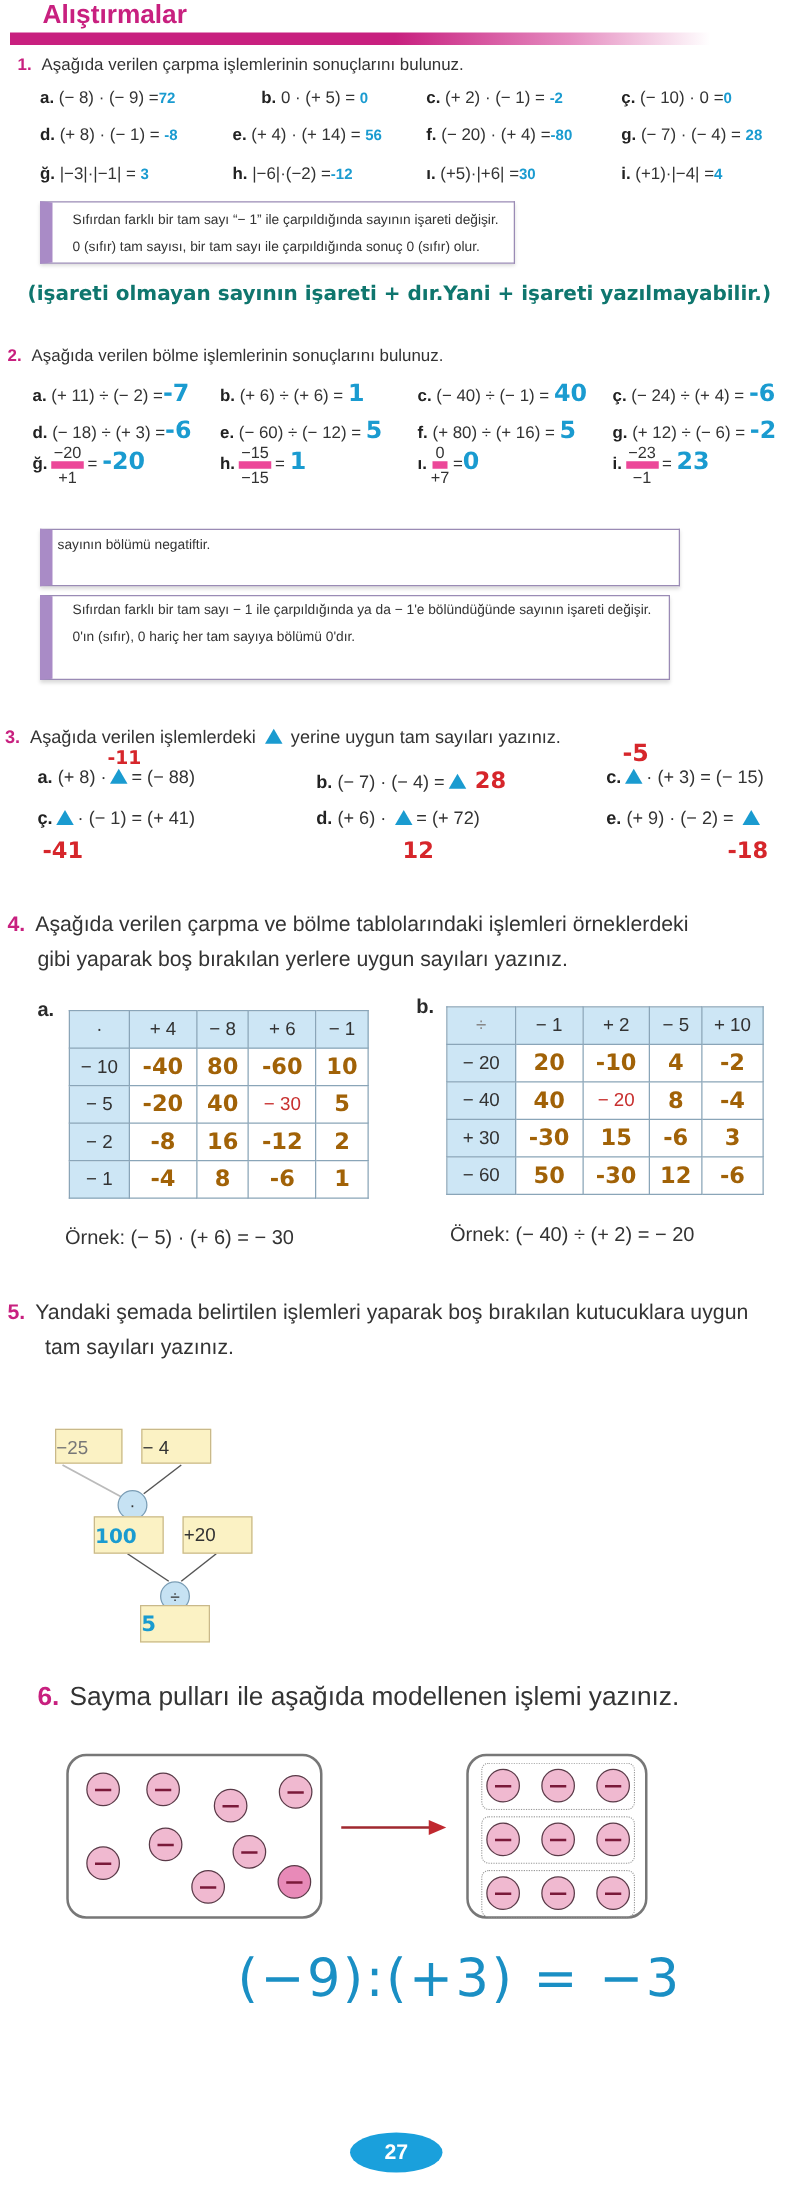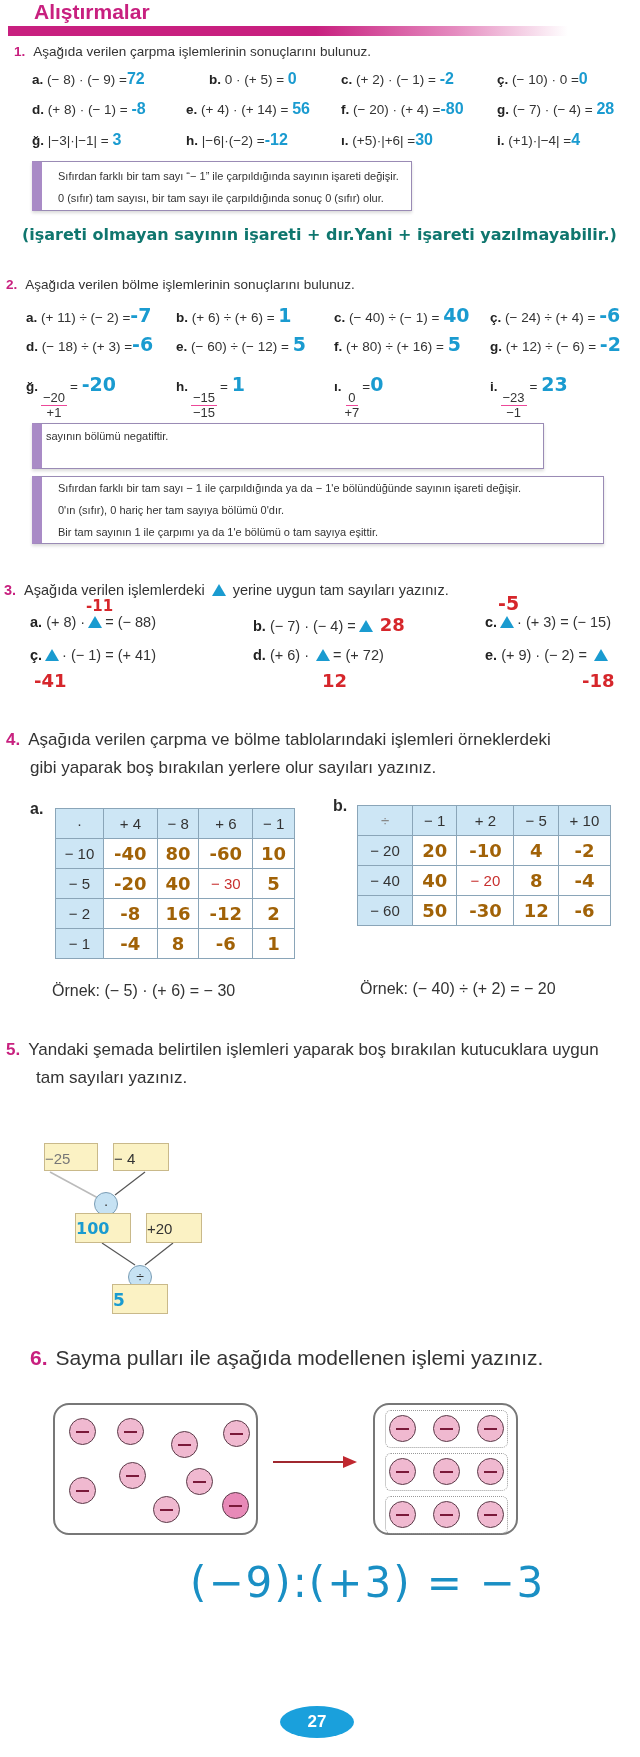--- a/index.html
+++ b/index.html
@@ -6,25 +6,25 @@
   body { width: 640px; height: 1757px; background: #ffffff; font-family: "Liberation Sans", sans-serif; color: #2a2a2a; position: relative; overflow: hidden; }
   .abs { position: absolute; }
   .title { left: 34px; top: 0px; font-size: 21px; font-weight: bold; color: #c8207f; }
   .title-bar { left: 8px; top: 26px; width: 560px; height: 10px; background: linear-gradient(90deg, #c8207f 0%, #c8207f 55%, #e58cc0 80%, rgba(255,255,255,0) 100%); }
   .qnum { font-weight: bold; color: #c8207f; margin-right: 8px; }
   .qtext { font-size: 13.5px; color: #333; }
   .qtext.big { font-size: 17px; }
   .qtext.huge { font-size: 21px; }
   .item { font-size: 13.5px; color: #333; white-space: nowrap; }
   .item b { font-weight: bold; color: #222; }
-  .ans { color: #1a9bd0; font-weight: bold; font-size: 16px; }
+  .ans { color: #1a9bd0; font-weight: bold; font-size: 12px; }
   .ans-hand { color: #1a9bd0; font-family: "DejaVu Sans", sans-serif; font-size: 19px; font-weight: bold; }
   .ans-red { color: #d6262b; font-family: "DejaVu Sans", sans-serif; font-size: 18px; font-weight: bold; }
   .frac { display: inline-flex; flex-direction: column; align-items: center; vertical-align: middle; font-size: 13px; line-height: 14px; margin: 0 3px; }
-  .frac .num { border-bottom: 1px solid #ec4899; padding: 0 2px; margin-top: 36px; }
+  .frac .num { border-bottom: 6px solid #ec4899; padding: 0 2px; }
   .note { background: #fff; border: 1px solid #9a8bb5; border-left: 10px solid #a98bc6; box-shadow: 0 2px 3px rgba(0,0,0,0.15); font-size: 11px; color: #333; }
   .note p { line-height: 22px; padding-left: 16px; }
   .blue-comment { left: 22px; top: 225px; color: #0f766e; font-weight: bold; font-size: 16px; font-family: "DejaVu Sans", sans-serif; }
   .tri { display: inline-block; width: 0; height: 0; border-left: 7px solid transparent; border-right: 7px solid transparent; border-bottom: 12px solid #1a9bd0; vertical-align: -1px; margin: 0 3px; }
   table.grid { border-collapse: collapse; font-size: 15px; }
   table.grid td { border: 1.5px solid #8aa5b8; height: 30px; text-align: center; color: #333; }
   table.grid td.hd { background: #cde6f5; }
   table.grid td.hand { color: #a16207; font-family: "DejaVu Sans", sans-serif; font-weight: bold; font-size: 18px; }
   table.grid td.red { color: #c8302f; }
   .ornek { font-size: 16px; color: #333; }
@@ -99,24 +99,23 @@
     </span>=<span class="ans-hand">0</span></div>
 <div class="abs item" style="left:490px; top:355px;"><b>i.</b><span class="frac">
       <span class="num">−23</span>
       <span>−1</span>
     </span>= <span class="ans-hand">23</span></div>
 
 <div class="abs note" style="left:32px; top:423px; width:512px; height:46px; padding-top:1px;">
   <p style="padding-left:4px;">sayının bölümü negatiftir.</p>
 </div>
 
-<div class="abs note" style="left:32px; top:476px; width:572px; height:68px;">
+<div class="abs note" style="left:32px; top:476px; width:504px; height:68px;">
   <p>Sıfırdan farklı bir tam sayı − 1 ile çarpıldığında ya da − 1'e bölündüğünde sayının işareti değişir.</p>
   <p>0'ın (sıfır), 0 hariç her tam sayıya bölümü 0'dır.</p>
-  <p>Bir tam sayının 1 ile çarpımı ya da 1'e bölümü o tam sayıya eşittir.</p>
 </div>
 
 <div class="abs qtext" style="left:4px; top:582px; font-size:14.5px;">
   <span class="qnum">3.</span><span>Aşağıda verilen işlemlerdeki</span> <span class="tri"></span> <span>yerine uygun tam sayıları yazınız.</span>
 </div>
 
 <div class="abs item" style="left:30px; top:614px; font-size:14.5px;"><b>a.</b> <span>(+ 8) ·</span><span class="tri"></span><span>= (− 88)</span></div>
 <div class="abs ans-red" style="left:86px; top:597px; font-size:15px;">-11</div>
 
 <div class="abs item" style="left:253px; top:614px; font-size:14.5px;"><b>b.</b> <span>(− 7) · (− 4) =</span><span class="tri"></span> <span class="ans-red">28</span></div>
@@ -127,21 +126,21 @@
 <div class="abs item" style="left:30px; top:647px; font-size:14.5px;"><b>ç.</b><span class="tri"></span><span>· (− 1) = (+ 41)</span></div>
 <div class="abs ans-red" style="left:34px; top:670px;">-41</div>
 
 <div class="abs item" style="left:253px; top:647px; font-size:14.5px;"><b>d.</b> <span>(+ 6) ·</span> <span class="tri"></span><span>= (+ 72)</span></div>
 <div class="abs ans-red" style="left:322px; top:670px;">12</div>
 
 <div class="abs item" style="left:485px; top:647px; font-size:14.5px;"><b>e.</b> <span>(+ 9) · (− 2) =</span> <span class="tri"></span></div>
 <div class="abs ans-red" style="left:582px; top:670px;">-18</div>
 
 <div class="abs qtext big" style="left:6px; top:730px;"><span class="qnum">4.</span><span>Aşağıda verilen çarpma ve bölme tablolarındaki işlemleri örneklerdeki</span></div>
-<div class="abs qtext big" style="left:30px; top:758px;">gibi yaparak boş bırakılan yerlere olur sayıları yazınız.</div>
+<div class="abs qtext big" style="left:30px; top:758px;">gibi yaparak boş bırakılan yerlere uygun sayıları yazınız.</div>
 
 <div class="abs" style="left:30px; top:800px; font-weight:bold; font-size:16px;">a.</div>
 <table class="abs grid" style="left:55px; top:808px; width:240px;">
   <tbody>
       <tr>
     <td class="hd" style="width:48px;">·</td>
     <td class="hd">+ 4</td>
     <td class="hd">− 8</td>
     <td class="hd">+ 6</td>
     <td class="hd">− 1</td>
@@ -194,20 +193,27 @@
     <td class="hand">-10</td>
     <td class="hand">4</td>
     <td class="hand">-2</td>
   </tr>
   <tr>
     <td class="hd">− 40</td>
     <td class="hand">40</td>
     <td class="red">− 20</td>
     <td class="hand">8</td>
     <td class="hand">-4</td>
+  </tr>
+  <tr>
+    <td class="hd">+ 30</td>
+    <td class="hand">-30</td>
+    <td class="hand">15</td>
+    <td class="hand">-6</td>
+    <td class="hand">3</td>
   </tr>
   <tr>
     <td class="hd">− 60</td>
     <td class="hand">50</td>
     <td class="hand">-30</td>
     <td class="hand">12</td>
     <td class="hand">-6</td>
   </tr>
 </tbody>
   </table>

